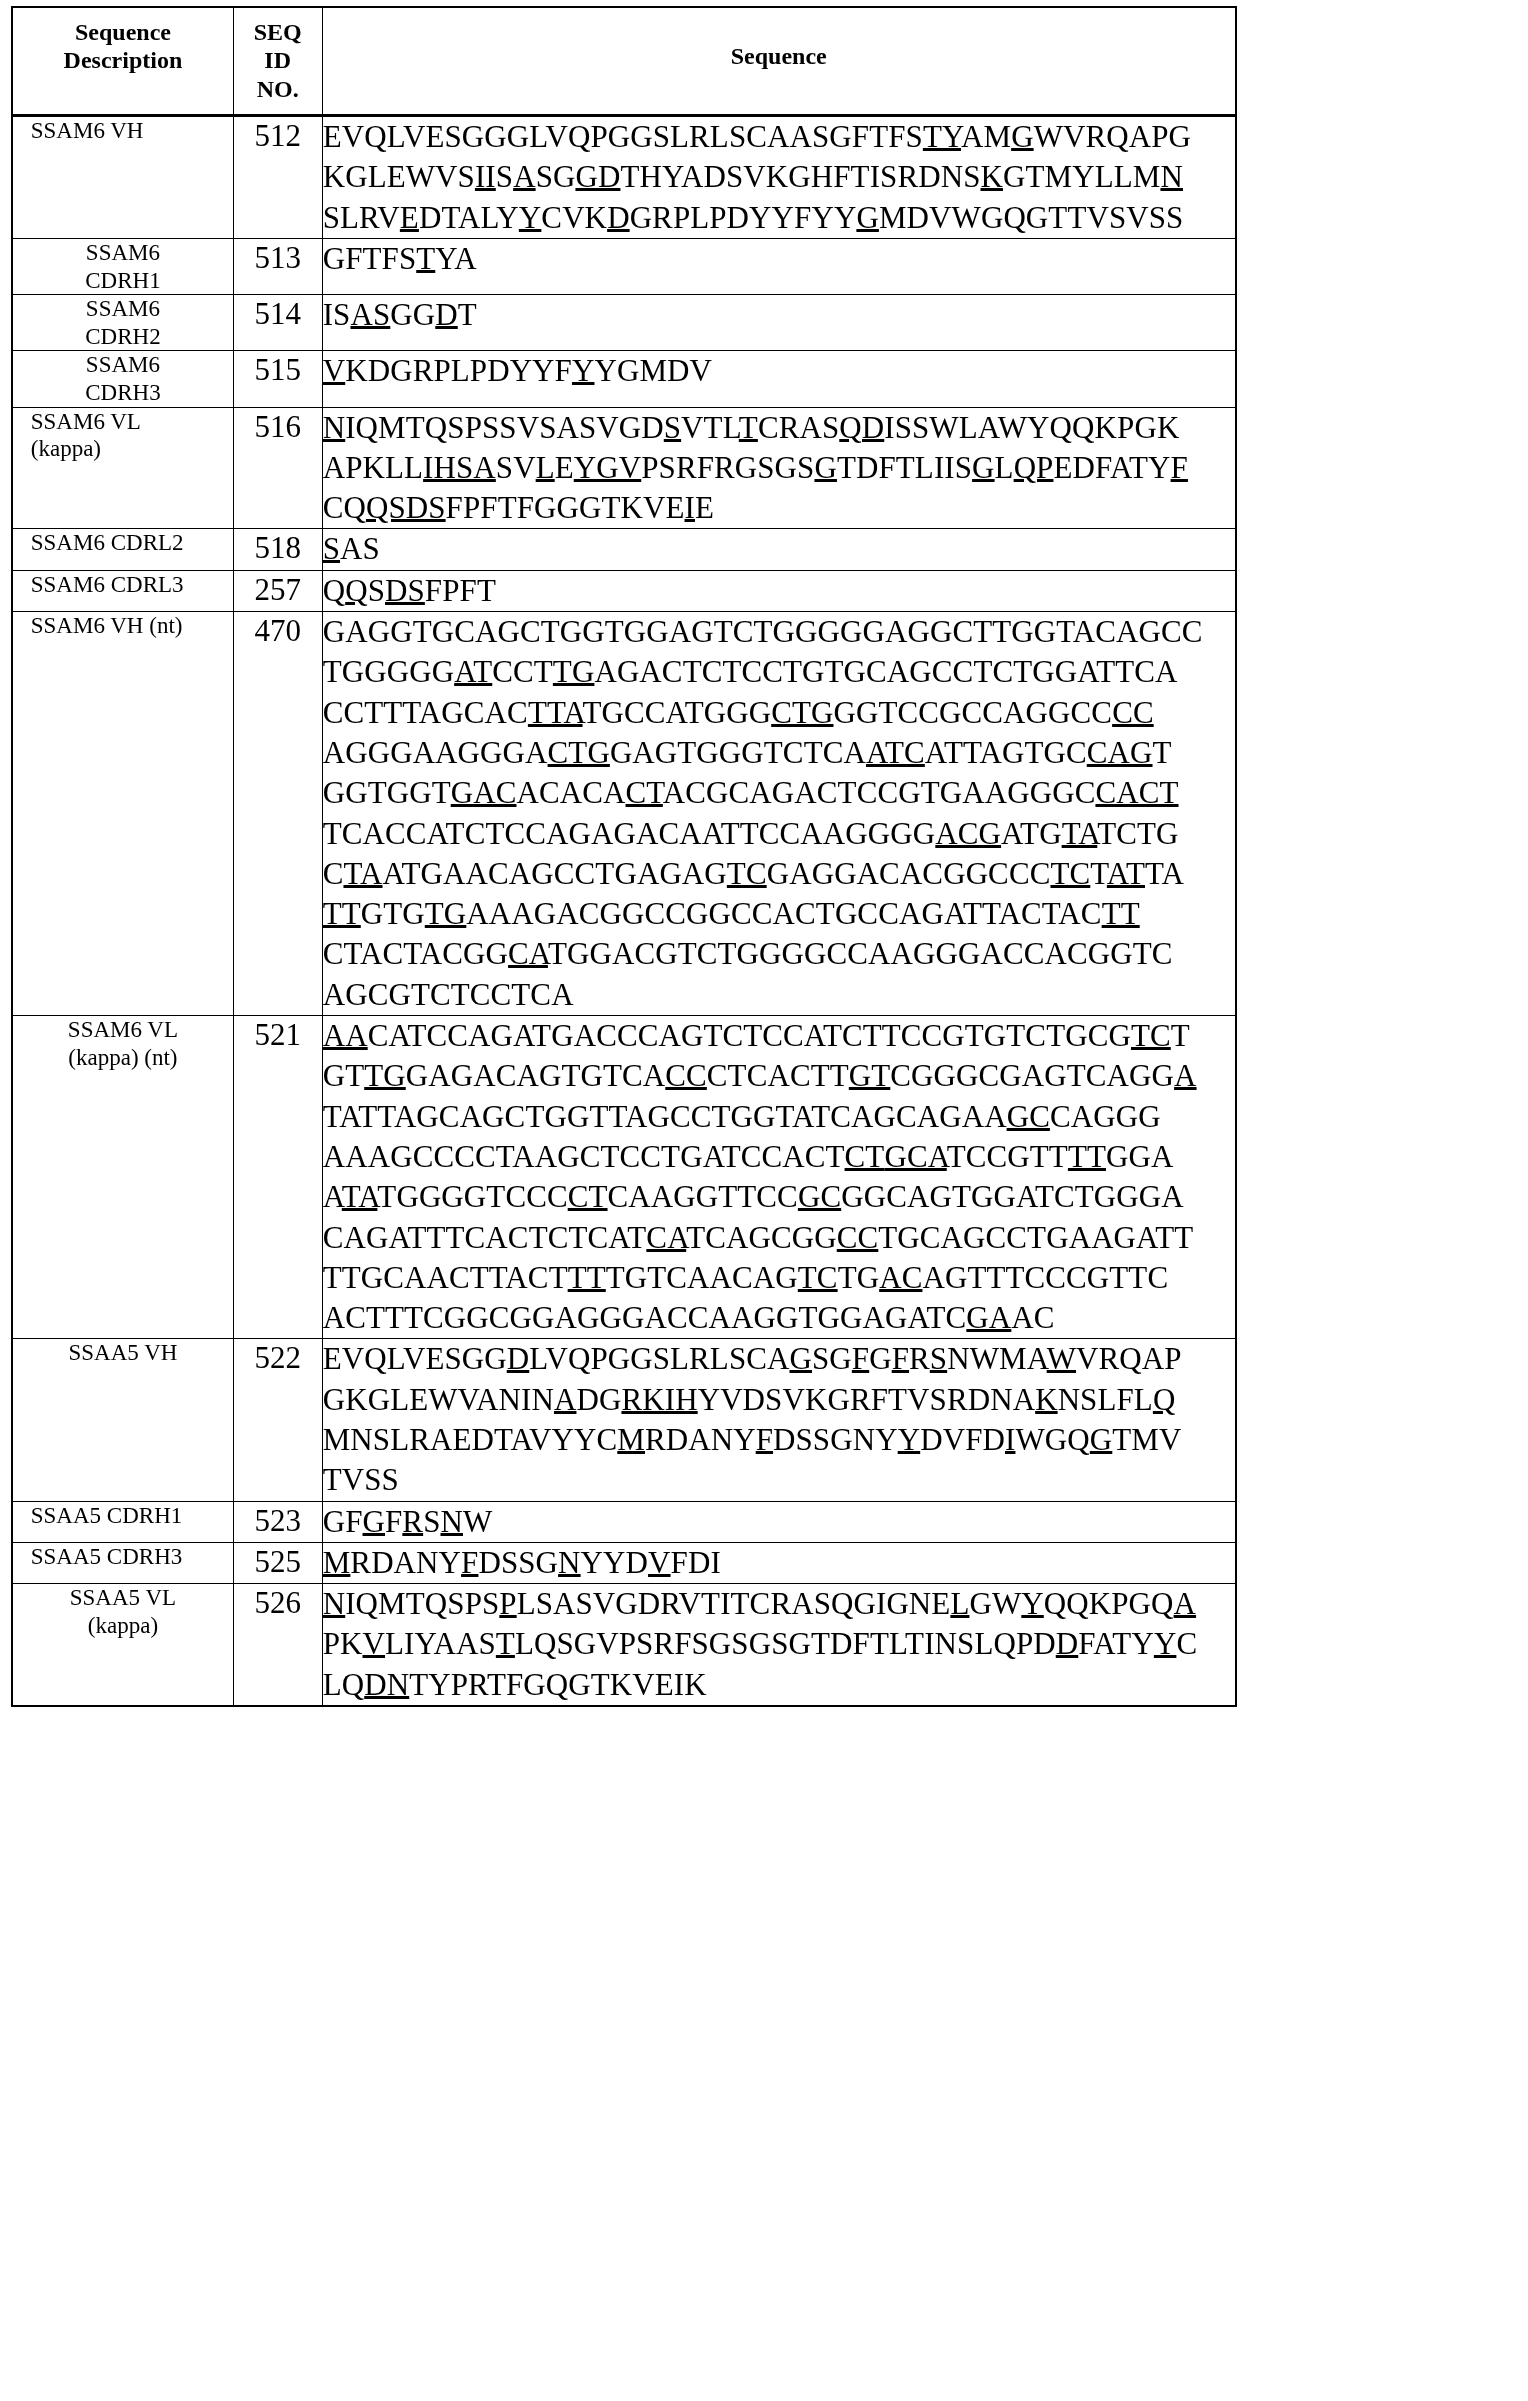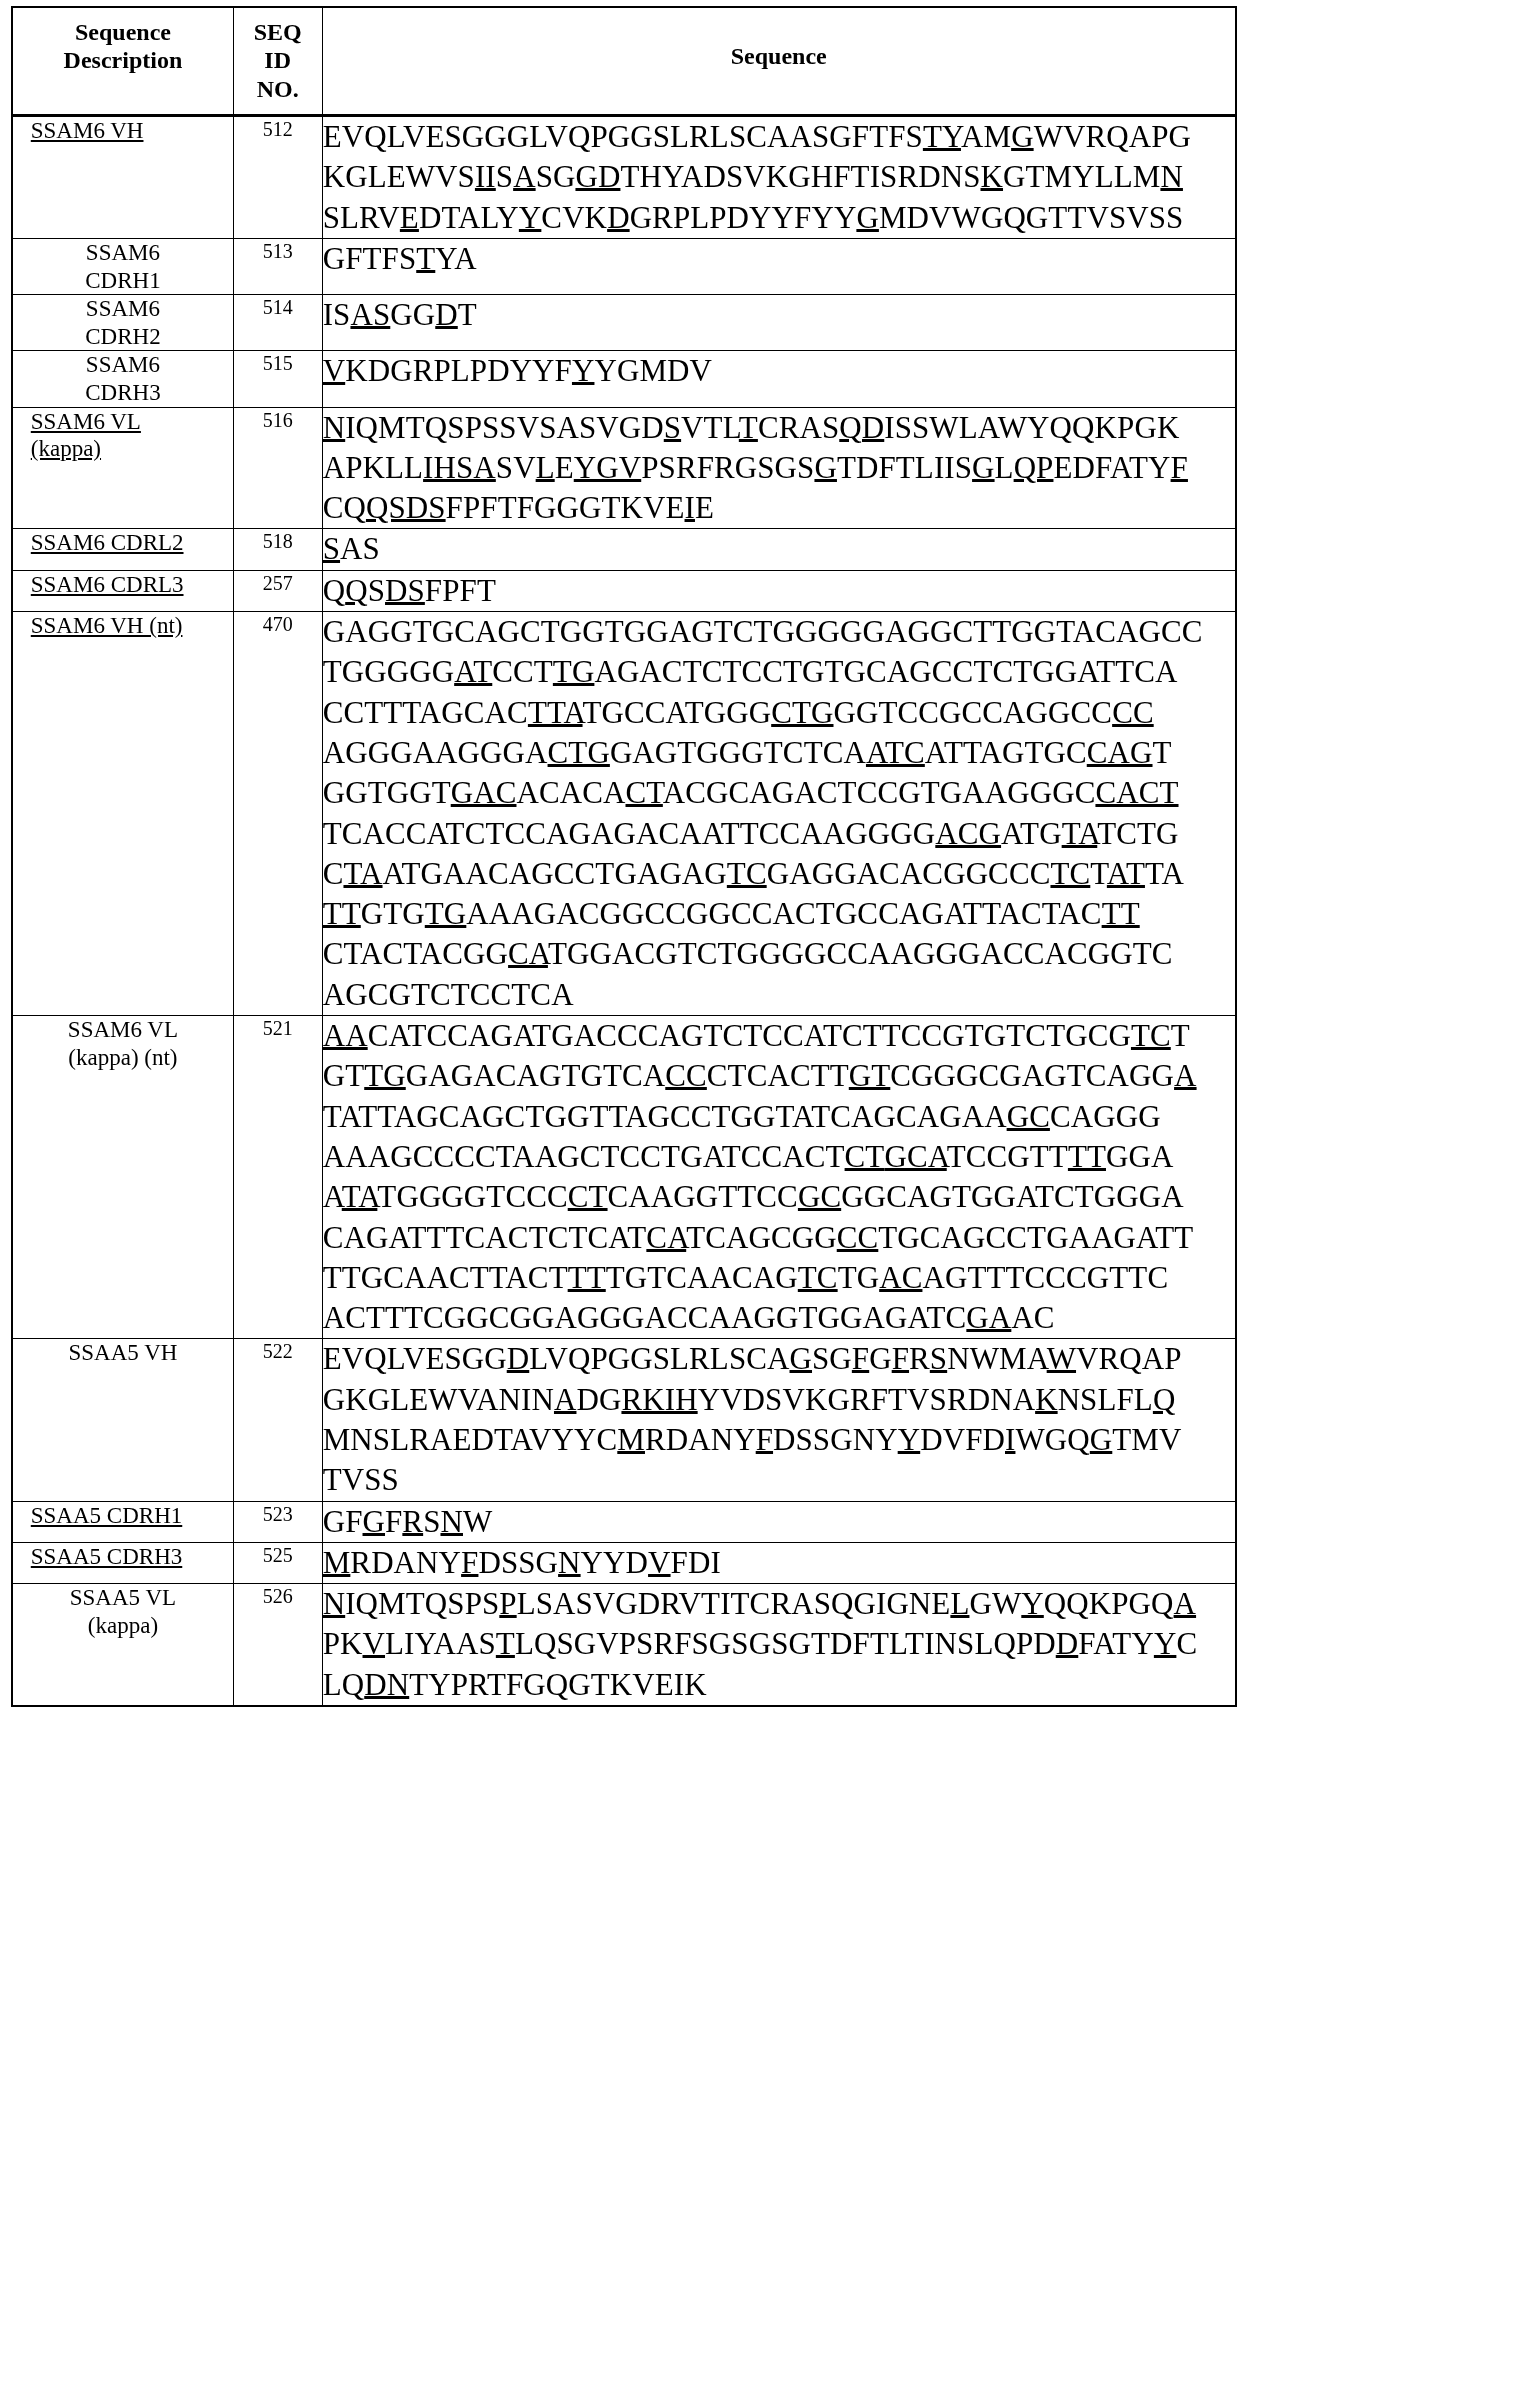--- a/index.html
+++ b/index.html
@@ -47,24 +47,24 @@
     vertical-align: middle !important;
     padding-top: 0 !important;
   }
   .cell-desc {
     font-size: 23px;
     line-height: 1.2;
     padding: 8px 6.4px 11.2px 6.4px;
     white-space: pre-line;
   }
   .cell-desc.center { text-align: center; }
-  .cell-desc.left   { text-align: left; padding-left: 17.6px; text-decoration: underline; }
+  .cell-desc.left   { text-align: left; padding-left: 17.6px; }
 
   .cell-id {
-    font-size: 20px;
+    font-size: 31px;
     line-height: 1.2;
     text-align: center;
     padding: 8px 3.2px 11.2px 3.2px;
   }
   .cell-seq {
     font-size: 31px;
     line-height: 1.30;
     padding: 6.4px 6.4px 9.6px 11.2px;
     letter-spacing: 0.1px;
     word-break: break-all;

